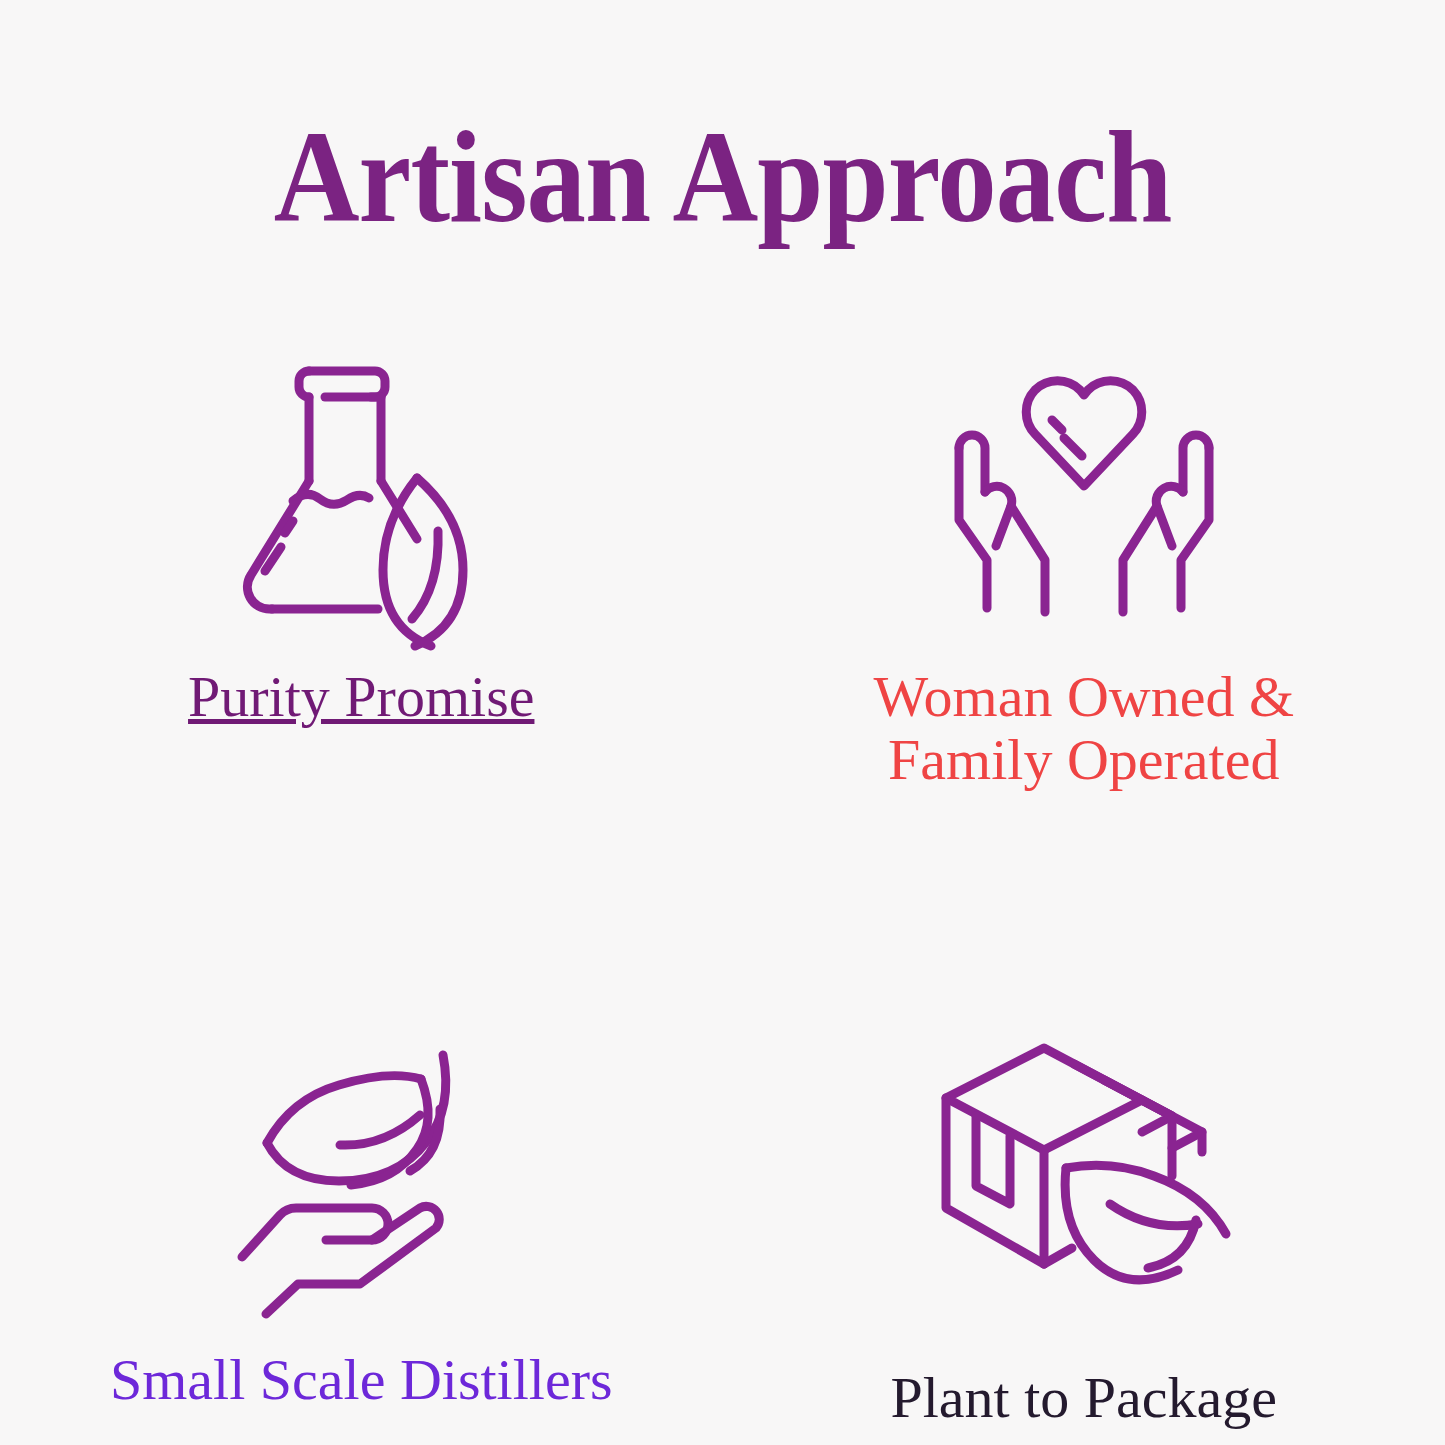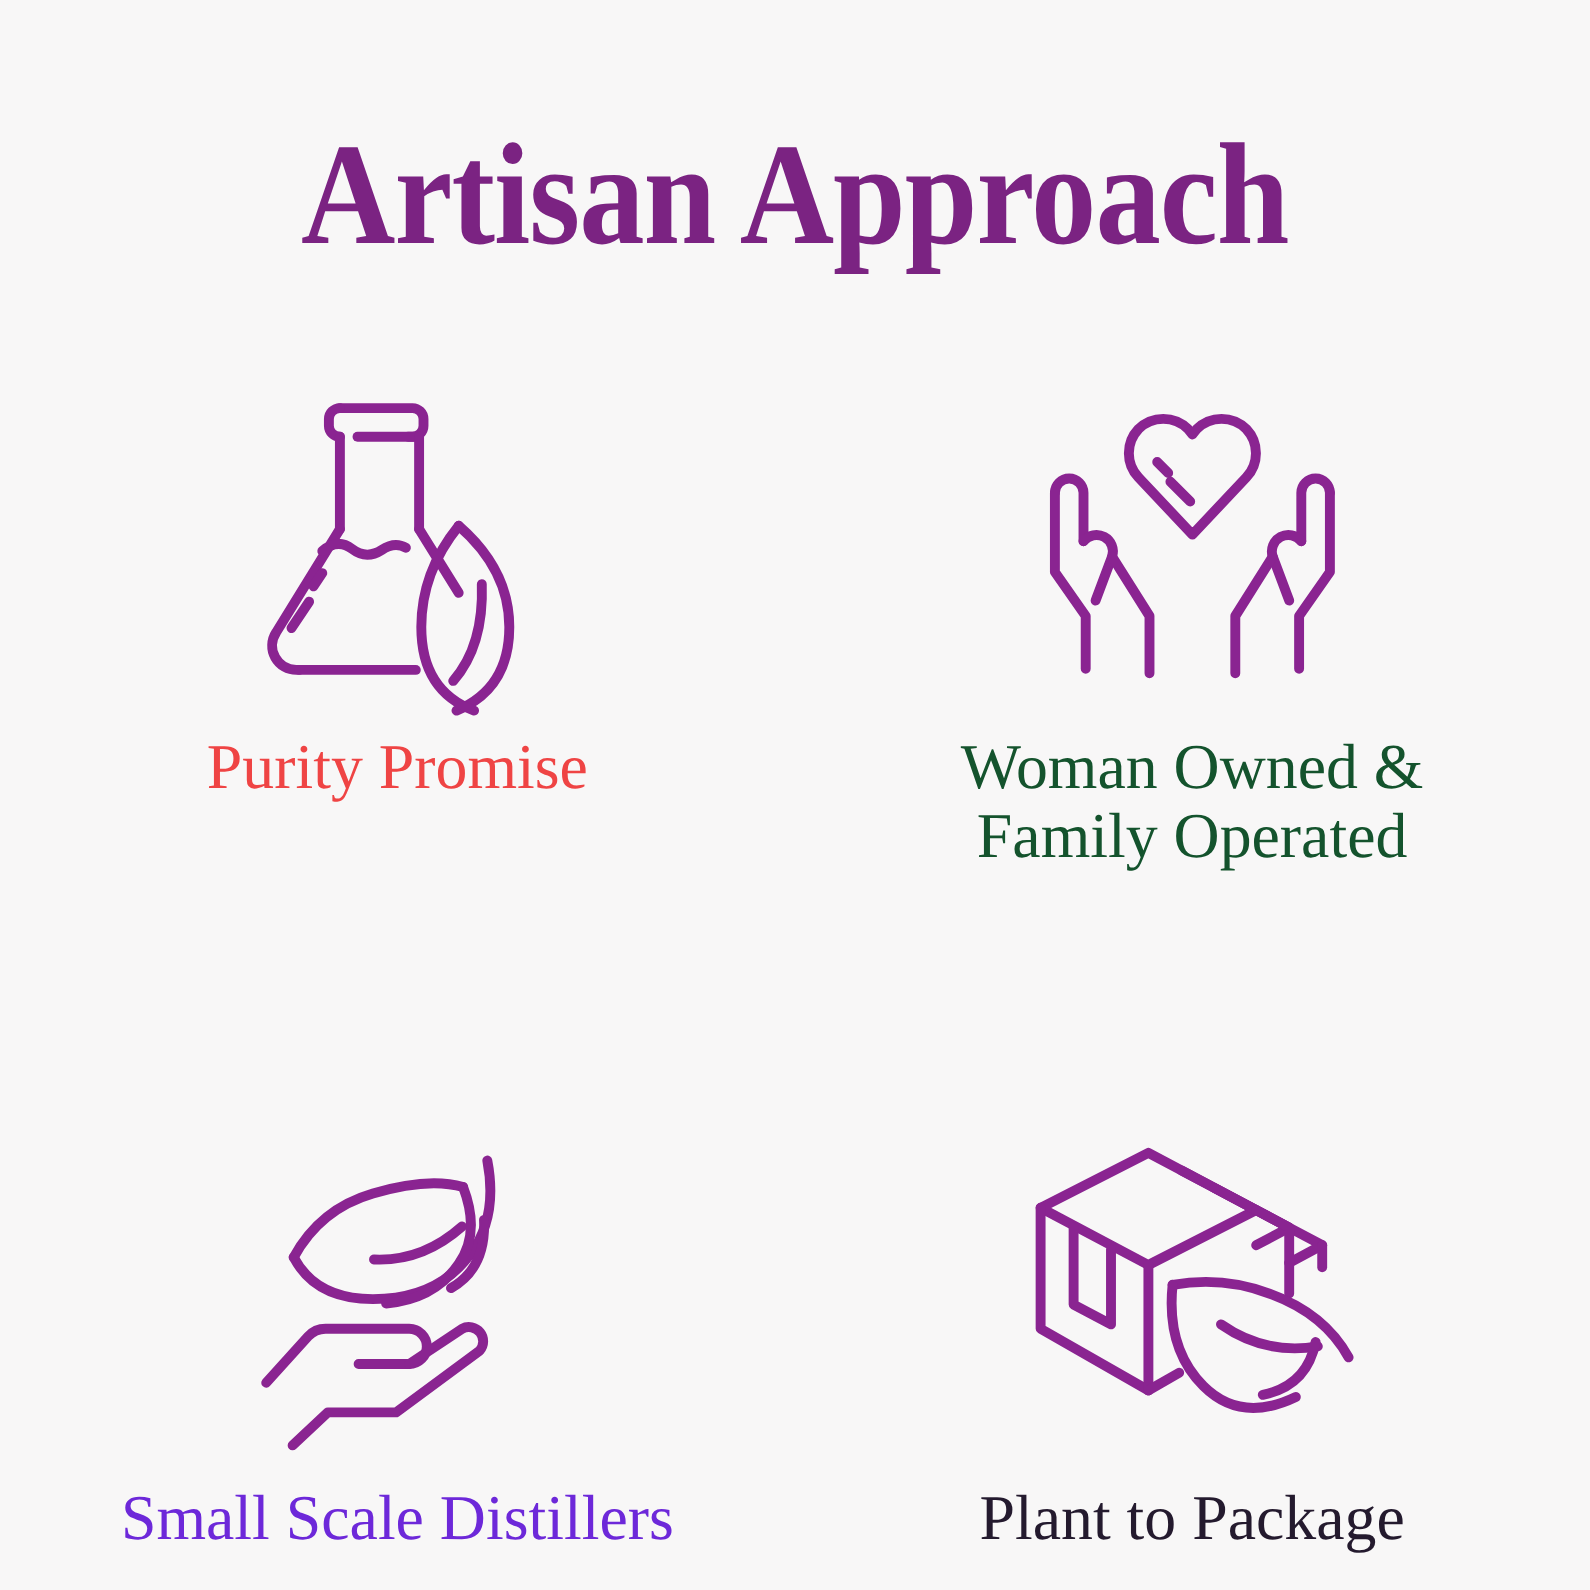--- a/index.html
+++ b/index.html
@@ -55,21 +55,21 @@
   .cell {
     position: relative;
     display: flex;
     flex-direction: column;
     align-items: center;
     justify-content: flex-start;
   }
   .cell-1 { padding-top: 18px; }
   .cell-2 { padding-top: 18px; }
   .cell-3 { padding-top: 232px; }
-  .cell-4 { padding-top: 232px; }
+  .cell-4 { padding-top: 232px; gap: 18px; }
 
   .icon-wrap {
     width: 300px;
     height: 290px;
     display: flex;
     align-items: center;
     justify-content: center;
   }
   .icon-wrap svg {
     display: block;
@@ -132,21 +132,21 @@
 
           <path class="stroke" d="M62 168 l-8 12" style="stroke: rgb(138, 36, 145);"></path>
           <path class="stroke" d="M50 194 l-16 24" style="stroke: rgb(138, 36, 145);"></path>
 
           <path class="stroke" d="M186 125 q46 40 46 92 q0 56 -48 76" style="stroke: rgb(138, 36, 145);"></path>
           <path class="stroke" d="M186 125 q-34 42 -34 92 q0 58 48 76" style="stroke: rgb(138, 36, 145);"></path>
 
           <path class="stroke" d="M207 178 q2 56 -26 88" style="stroke: rgb(138, 36, 145);"></path>
         </svg>
       </div>
-      <div class="feat-label" style="color: #ef4444;">Purity Promise</div>
+      <div class="feat-label" style="color: #701a75; text-decoration: underline;">Purity Promise</div>
     </div>
 
     <div class="cell cell-2">
       <div class="icon-wrap">
         <svg width="290" height="250" viewBox="0 0 290 250">
 
           <path class="stroke" d="M145 118 L96 66 a32 32 0 0 1 0 -44 a32 32 0 0 1 45 0 l4 5 l4 -5 a32 32 0 0 1 45 0 a32 32 0 0 1 0 44 Z" style="stroke: rgb(138, 36, 145);"></path>
 
           <path class="stroke" d="M113 52 l10 10" style="stroke: rgb(138, 36, 145);"></path>
           <path class="stroke" d="M125 70 l18 18" style="stroke: rgb(138, 36, 145);"></path>
@@ -157,21 +157,21 @@
           <path class="stroke" d="M46 124 a15 15 0 0 1 26 14 l-15 40" style="stroke: rgb(138, 36, 145);"></path>
 
           <path class="stroke" d="M72 138 l34 54 v52" style="stroke: rgb(138, 36, 145);"></path>
 
           <path class="stroke" d="M270 80 a13 13 0 0 0 -26 0 v44" style="stroke: rgb(138, 36, 145);"></path>
           <path class="stroke" d="M270 80 v72 l-28 40 v48" style="stroke: rgb(138, 36, 145);"></path>
           <path class="stroke" d="M244 124 a15 15 0 0 0 -26 14 l15 40" style="stroke: rgb(138, 36, 145);"></path>
           <path class="stroke" d="M218 138 l-34 54 v52" style="stroke: rgb(138, 36, 145);"></path>
         </svg>
       </div>
-      <div class="feat-label" style="color: #14532d;">Woman Owned &amp;
+      <div class="feat-label" style="color: #ef4444;">Woman Owned &amp;
 Family Operated</div>
     </div>
 
     <div class="cell cell-3">
       <div class="icon-wrap">
         <svg width="250" height="250" viewBox="0 0 250 250">
 
           <path class="stroke" d="M207 12 q10 52 -16 86 q-30 40 -88 40 q-52 0 -72 -38" style="stroke: rgb(138, 36, 145);"></path>
           <path class="stroke" d="M31 100 q24 -44 72 -58 q50 -15 82 -6" style="stroke: rgb(138, 36, 145);"></path>
           <path class="stroke" d="M185 36 q16 42 -4 70 q-22 32 -66 36" style="stroke: rgb(138, 36, 145);"></path>

